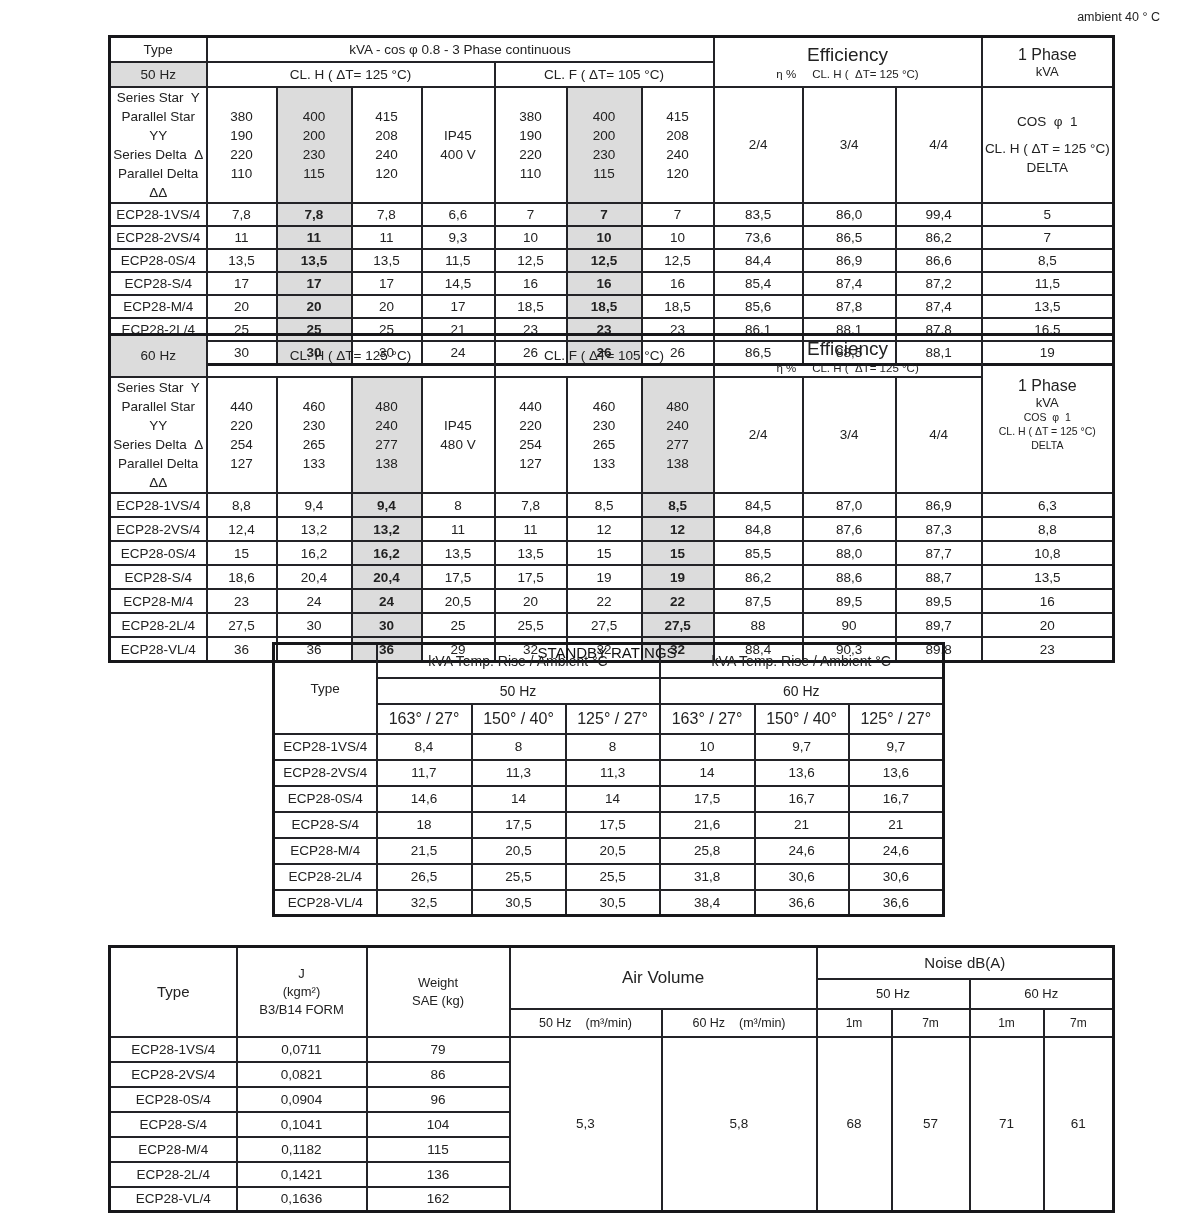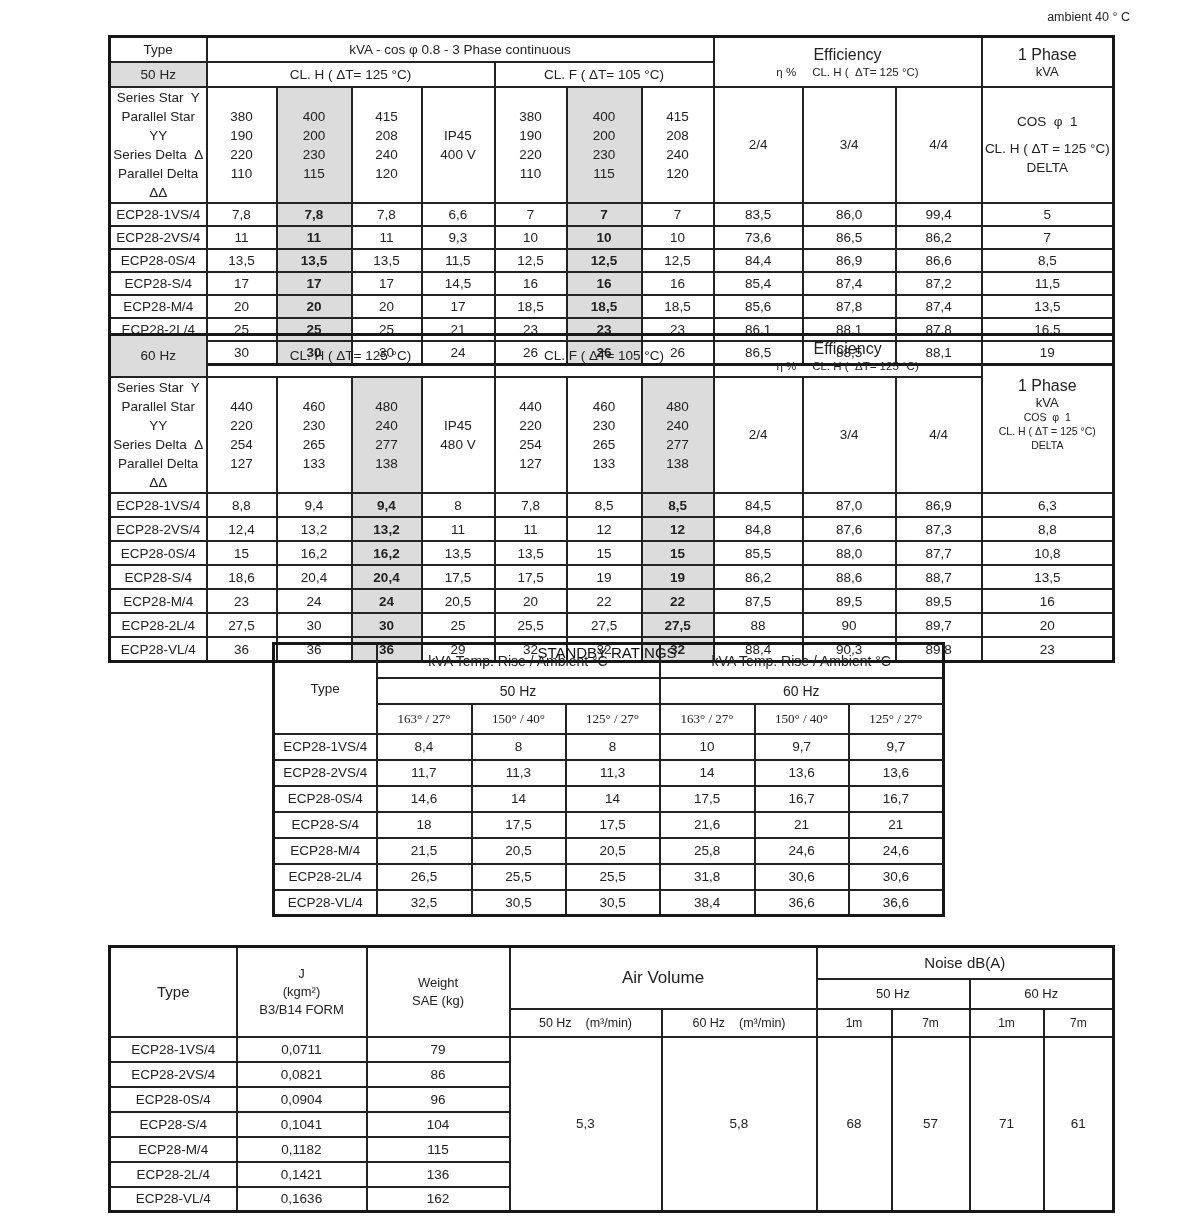--- a/index.html
+++ b/index.html
@@ -3,21 +3,21 @@
 <meta charset="utf-8">
 <style>
   * { margin:0; padding:0; box-sizing:border-box; }
   html,body { background:#ffffff; }
   .page {
     position:relative; width:1180px; height:1229px; background:#fff;
     font-family:"Liberation Sans", sans-serif; color:#1b1b1b;
   }
   .title { position:absolute; top:8px; left:0; right:0; text-align:center;
            font-size:17px; letter-spacing:0.4px; color:#111; }
-  .ambient { position:absolute; top:10px; right:50px; font-size:12.5px; color:#222; }
+  .ambient { position:absolute; top:10px; right:20px; font-size:12.5px; color:#222; }
   .standby-title { position:absolute; top:644px; left:272px; width:670px;
            text-align:center; font-size:15px; color:#111; }
 
   table.t { position:absolute; border-collapse:collapse; table-layout:fixed;
             border:3px solid #17171a; }
   table.t td { border:2px solid #232327; text-align:center; vertical-align:middle;
                font-size:13.5px; color:#222; padding:0 2px; overflow:hidden; }
   .shade { background:#dcdcdc; }
   .b { font-weight:bold; }
   .pre  { white-space:pre-line; }
@@ -31,34 +31,34 @@
   
   .ind tr.h25 { height:25px; }
   .ind tr.h42 { height:42px; }
   .ind tr.vrow  { height:67px; }
   .ind tr.vrow2 { height:58px; }
   .ind tr.drow  { height:23px; }
   .ind2 tr.drow { height:24px; }
   .wind { font-size:11px; line-height:1.42;margin-top:48px; }
   .volt { font-size:12px; line-height:1.42; }
   .frac { font-size:13px; }
-  .eff-title { font-size:16px; line-height:1.15; }
+  .eff-title { font-size:19px; line-height:1.15; }
   .eff-sub { font-size:11.5px; margin-top:2px; }
   .ph-title { font-size:16px; line-height:1.2; }
   .ph-kva { font-size:13px; }
   .ph-small { font-size:10.5px; line-height:1.35; }
   .phcos { font-size:10.5px; line-height:1.35; }
   .mb8 { margin-bottom:9px; }
 
   
   .stb tr.h34 { height:34px; }
   .stb tr.h26 { height:26px; }
   .stb tr.h30 { height:30px; }
   .stb tr.drow { height:26px; }
-  .stb td.temp { font-size:13px;font-family:Liberation Serif, serif; }
+  .stb td.temp { font-size:16px; }
   .stb td.hdr { font-size:14px; }
   .stb td { font-size:13px; }
 
   
   .bot tr.h32 { height:32px; }
   .bot tr.h30 { height:30px; }
   .bot tr.h28 { height:28px; }
   .bot tr.drow { height:25px; }
   .bot td { font-size:12.5px; }
   .bot td.hdr15 { font-size:15px; }

